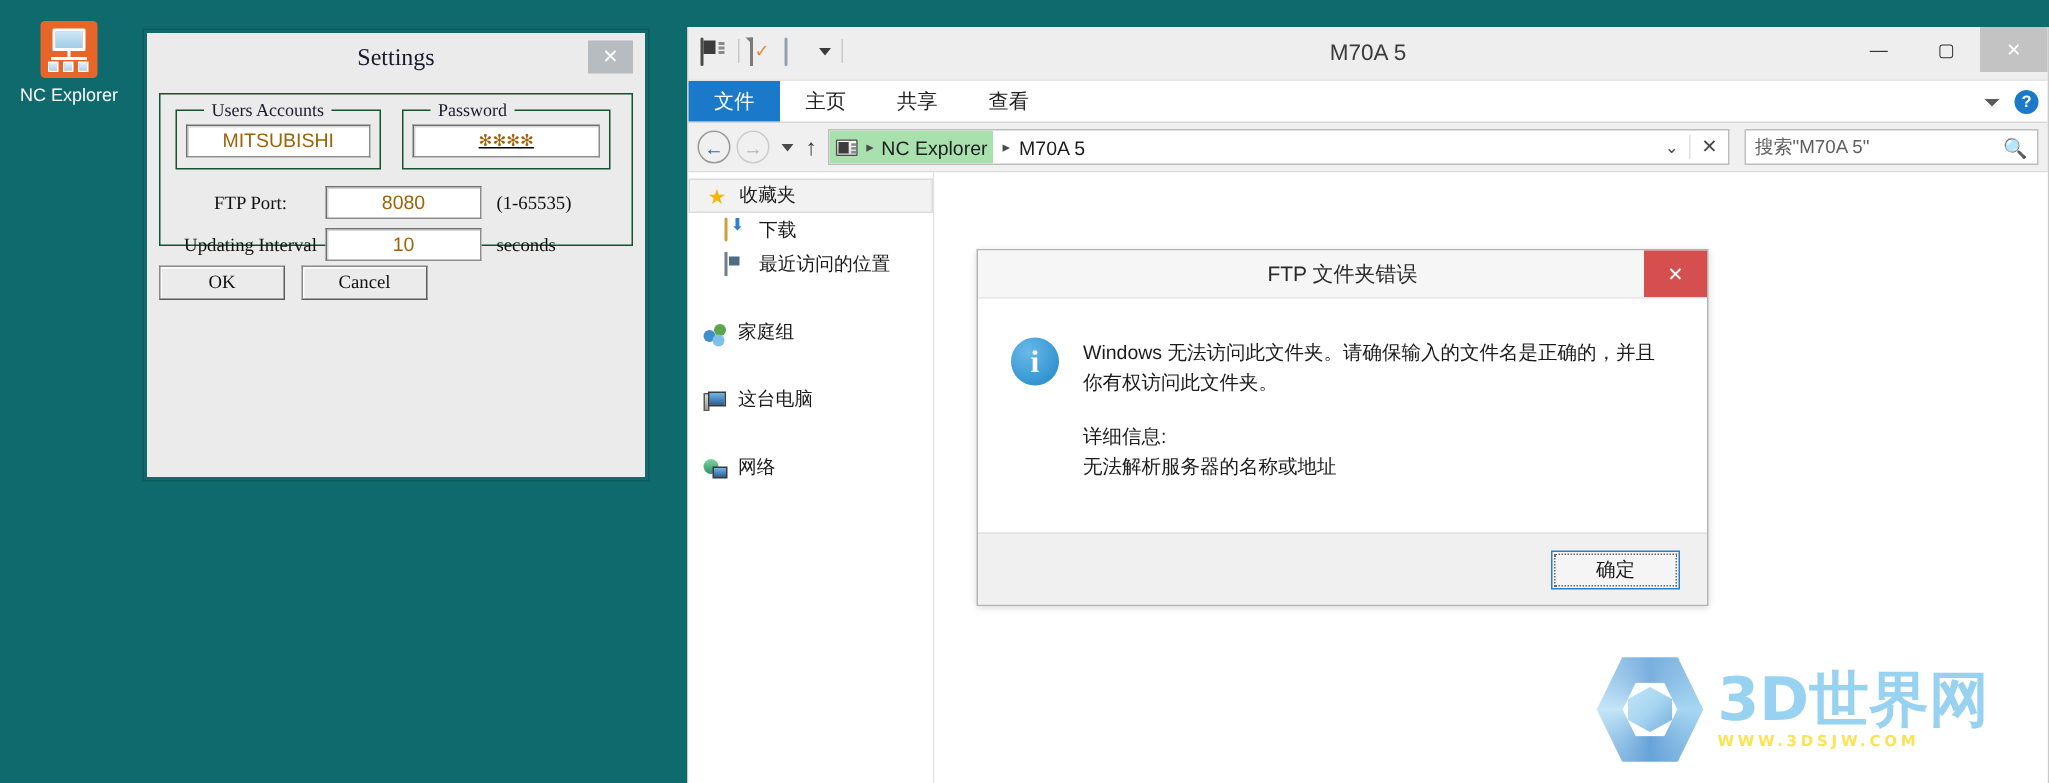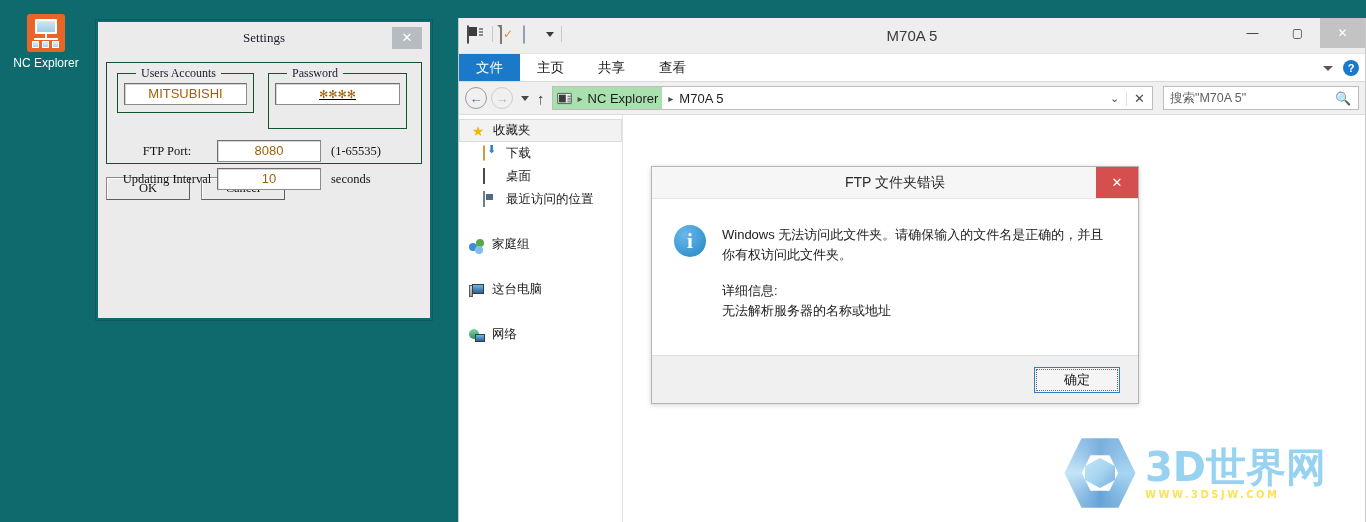--- a/index.html
+++ b/index.html
@@ -82,21 +82,21 @@
     border: 2px solid #10696d;
     box-shadow: 0 0 0 1px #0d5a5e;
   }
   #settings .titlebar {
     position: relative;
     height: 34px;
     background: #ebebeb;
   }
   #settings .title {
     text-align: center;
-    font-size: 13px;
+    font-size: 16px;
     color: #1a1a2e;
     padding-top: 8px;
     font-family: "Liberation Serif","DejaVu Serif", serif;
   }
   #settings .closebtn {
     position: absolute; right: 8px; top: 5px;
     width: 30px; height: 22px;
     background: #b6bcbf;
     color: #ffffff; font-size: 13px;
     text-align: center; line-height: 22px;
@@ -531,21 +531,21 @@
 
     <div class="body">
 
       <div class="fieldset" style="height:102px; padding:10px;">
 
         <div style="display:flex; gap:14px;">
           <div class="fieldset" style="width:137px; height:40px; padding:9px 6px 0 6px;">
             <span class="legend">Users Accounts</span>
             <div class="win9x-input">MITSUBISHI</div>
           </div>
-          <div class="fieldset" style="width:139px; height:56px; padding:9px 6px 0 6px;text-decoration:underline;">
+          <div class="fieldset" style="width:139px; height:40px; padding:9px 6px 0 6px;text-decoration:underline;">
             <span class="legend">Password</span>
             <div class="win9x-input" style="font-size:11px;">✻✻✻✻</div>
           </div>
         </div>
 
         <div style="display:flex; align-items:center; margin-top:11px;">
           <span class="row-label" style="width:100px;">FTP Port:</span>
           <div class="win9x-input" style="width:104px;">8080</div>
           <span class="row-label" style="margin-left:10px;">(1-65535)</span>
         </div>
@@ -628,24 +628,20 @@
 
         <div class="navrow sel">
           <span class="nav-ico ico-star">★</span>
           <span>收藏夹</span>
         </div>
         <div class="navrow child">
           <span class="nav-ico"><span class="ico-dl"></span></span>
           <span>下载</span>
         </div>
         <div class="navrow child">
-          <span class="nav-ico"><span class="ico-desk"></span></span>
-          <span>桌面</span>
-        </div>
-        <div class="navrow child">
           <span class="nav-ico"><span class="ico-recent"></span></span>
           <span>最近访问的位置</span>
         </div>
 
         <div style="height:22px;"></div>
         <div class="navrow">
           <span class="nav-ico ico-home">
               <i class="b1"></i>
               <i class="b2"></i>
               <i class="b3"></i>

